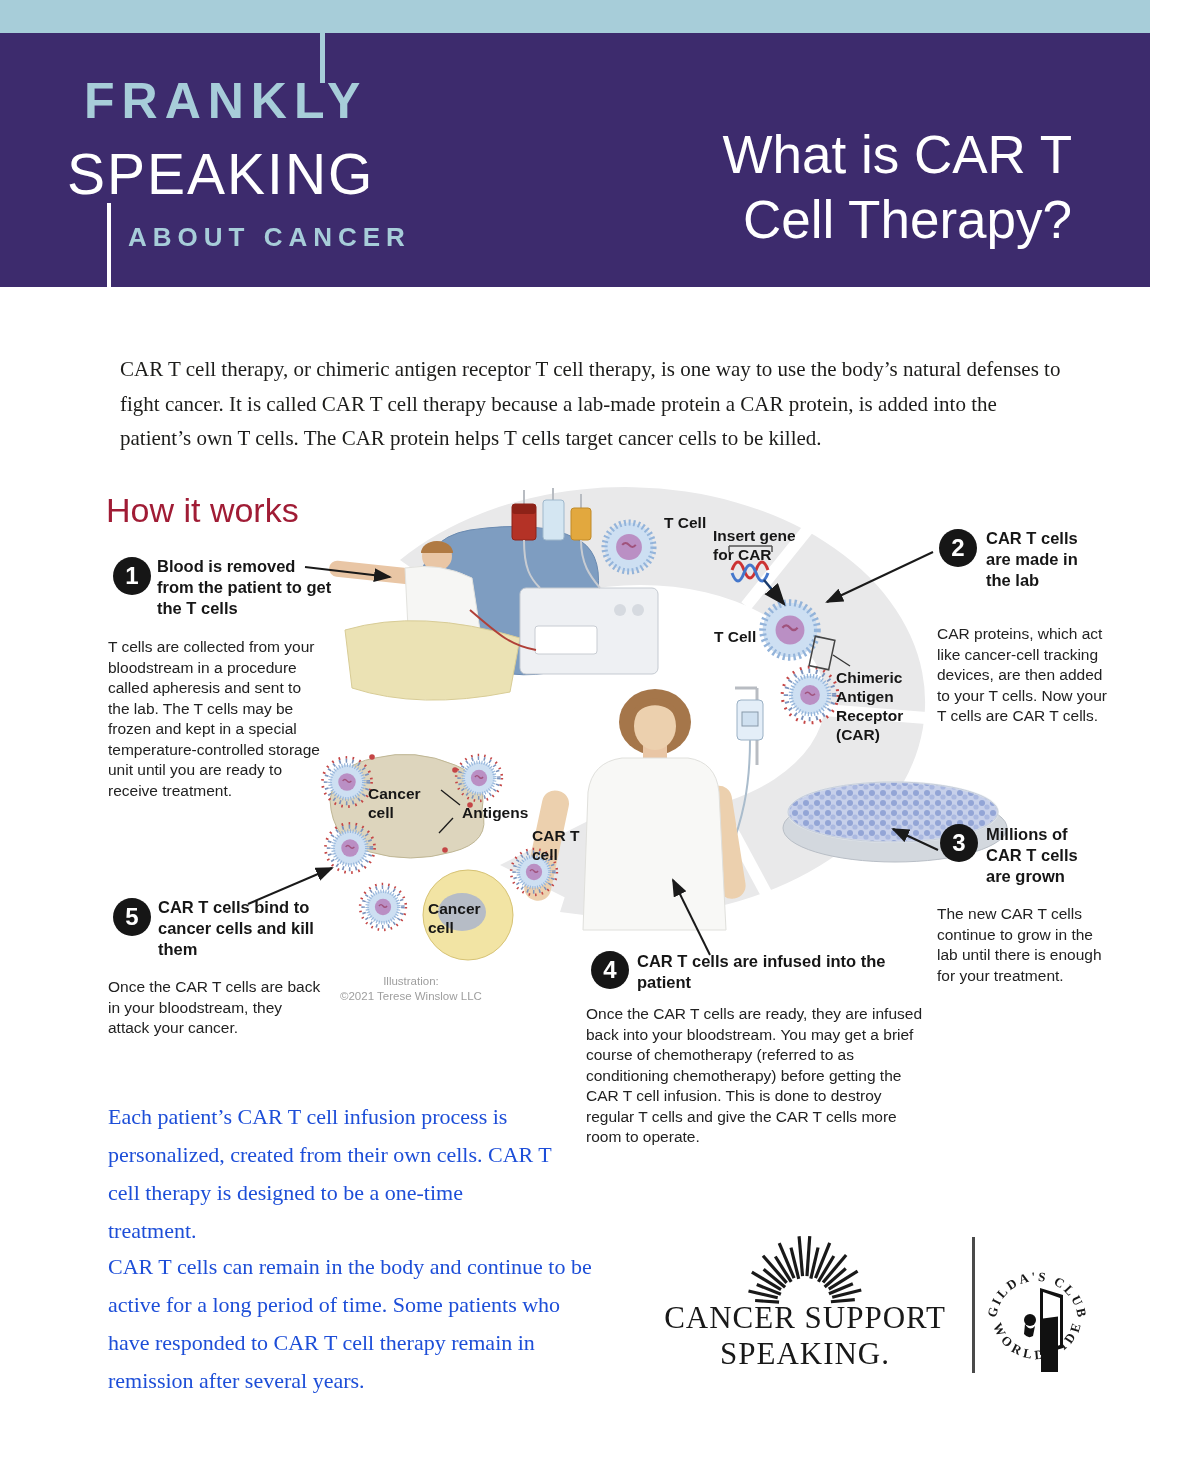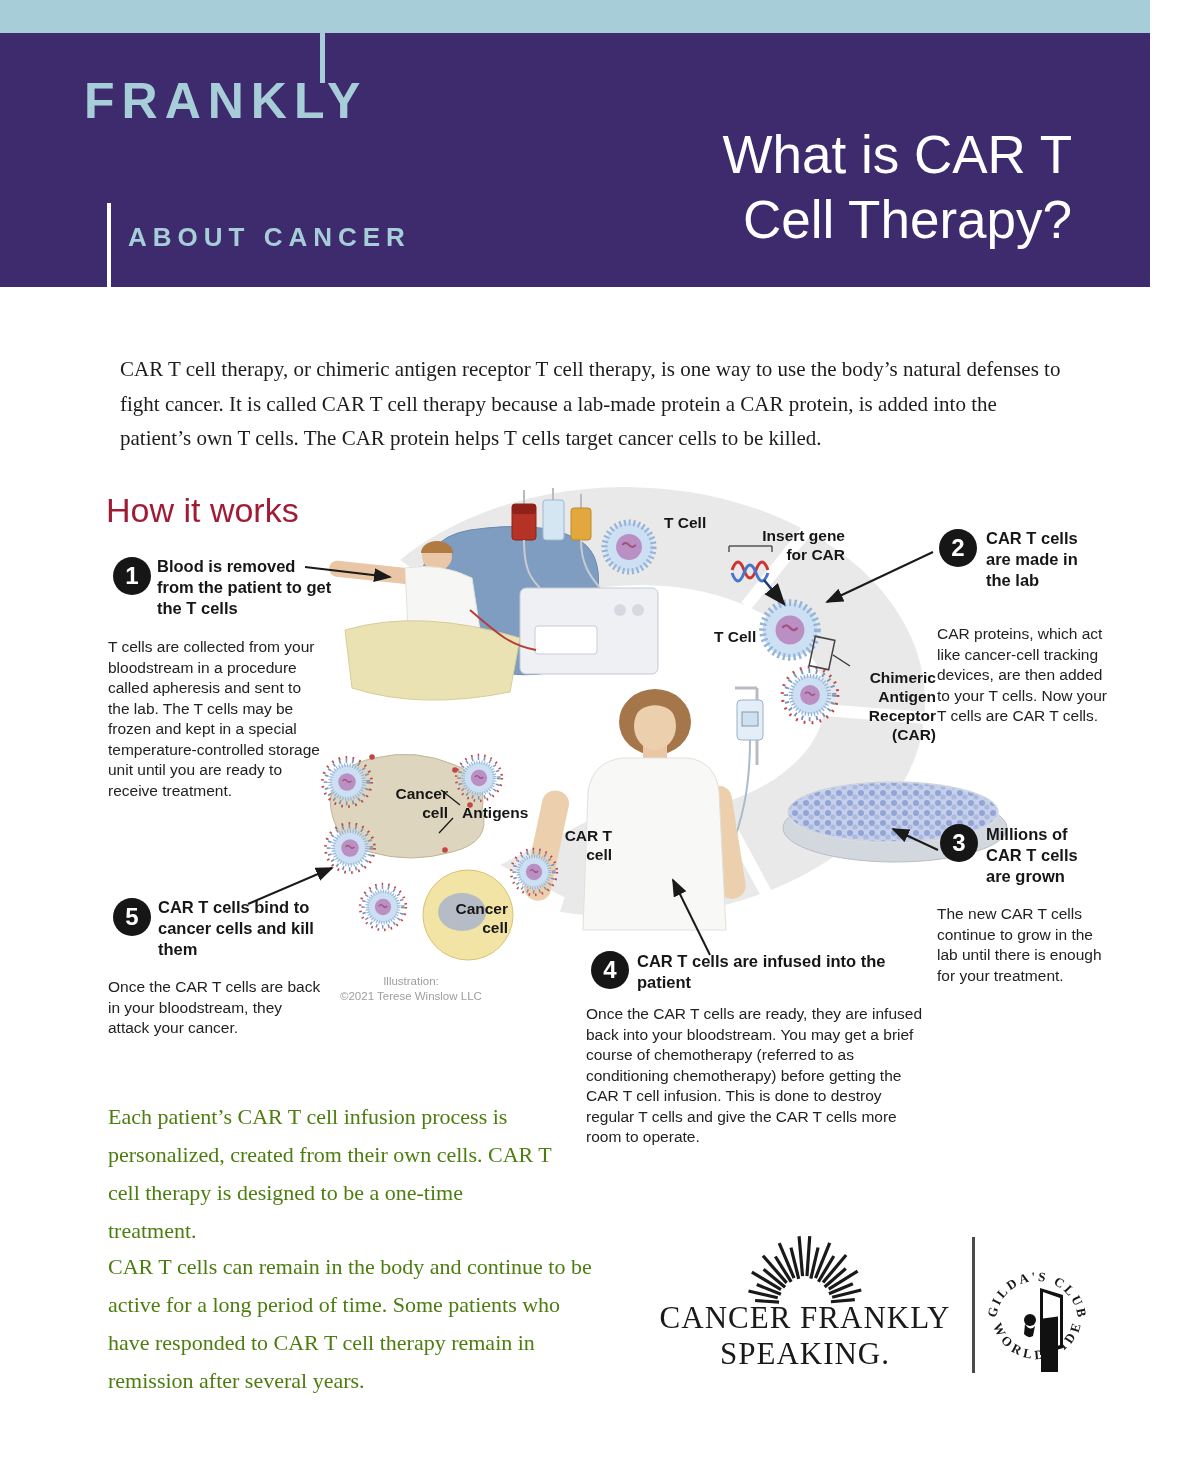--- a/index.html
+++ b/index.html
@@ -18,40 +18,41 @@
               font-size:53px;line-height:65px;font-weight:normal;white-space:pre-line;}
   
   .intro{left:120px;top:352px;width:945px;font-family:"Liberation Serif","DejaVu Serif",serif;
          font-size:21px;line-height:34.5px;color:#1d1d1b;}
   .hiw{left:106px;top:491px;font-size:34px;color:#a01c35;font-weight:500;}
   .step-num{width:38px;height:38px;border-radius:50%;background:#161616;color:#fff;
             display:flex;align-items:center;justify-content:center;font-size:24px;font-weight:bold;}
   .step-title{font-size:16.5px;line-height:21px;font-weight:bold;color:#161616;}
   .step-body{font-size:15.5px;line-height:20.5px;color:#222;}
   .ill-label{font-size:15.5px;line-height:19px;font-weight:bold;color:#161616;white-space:pre-line;}
-  .center{text-align:right;}
+  .center{text-align:left;}
   .credit{font-size:11.5px;line-height:15px;color:#9e9e9e;white-space:pre-line;}
-  .closing{font-family:"Liberation Serif","DejaVu Serif",serif;font-size:22px;line-height:38px;color:#4d7c0f;}
+  .closing{font-family:"Liberation Serif","DejaVu Serif",serif;font-size:22px;line-height:38px;color:#1d4ed8;}
   
   .org1{left:620px;top:1300px;width:370px;text-align:center;font-family:"Liberation Serif","DejaVu Serif",serif;
         font-size:31px;letter-spacing:1px;color:#191919;}
   .org2{left:620px;top:1336px;width:370px;text-align:center;font-family:"Liberation Serif","DejaVu Serif",serif;
         font-size:31px;letter-spacing:1px;color:#191919;}
   .divider{left:972px;top:1237px;width:3px;height:136px;background:#4a4a4a;}
   svg{display:block;}
 </style>
 </head>
 <body>
 
 <div class="page">
 
   <div class="abs strip"></div>
   <div class="abs banner"></div>
   <div class="abs riser"></div>
   <div class="abs brand1">FRANKLY</div>
+  <div class="abs brand2">SPEAKING</div>
   <div class="abs descender"></div>
   <div class="abs brand3">ABOUT CANCER</div>
   <div class="abs main-title">What is CAR T
 Cell Therapy?</div>
 
   <div class="abs intro">CAR T cell therapy, or chimeric antigen receptor T cell therapy, is one way to use the body’s natural defenses to fight cancer. It is called CAR T cell therapy because a lab-made protein a CAR protein, is added into the patient’s own T cells. The CAR protein helps T cells target cancer cells to be killed.</div>
 
   <div class="abs hiw">How it works</div>
 
   <svg class="abs" style="left:0;top:460px;" width="1188" height="612" viewBox="0 0 1188 612">
@@ -229,21 +230,21 @@
       <line y1="-28" y2="-66" transform="rotate(22)"></line>
         <line y1="-26" y2="-56" transform="rotate(31)"></line>
       <line y1="-28" y2="-64" transform="rotate(40)"></line>
         <line y1="-26" y2="-54" transform="rotate(49)"></line>
       <line y1="-28" y2="-62" transform="rotate(58)"></line>
         <line y1="-26" y2="-52" transform="rotate(67)"></line>
       <line y1="-28" y2="-58" transform="rotate(76)"></line>
         <line y1="-26" y2="-50" transform="rotate(85)"></line>
     </g>
   </svg>
-  <div class="abs org1">CANCER FRANKLY</div>
+  <div class="abs org1">CANCER SUPPORT</div>
   <div class="abs org2">SPEAKING.</div>
   <div class="abs divider"></div>
 
   <svg class="abs" style="left:983px;top:1262px;" width="108" height="110" viewBox="0 0 108 110">
     <defs>
       <path id="garcTop" d="M13,60 A41,41 0 0 1 95,60"></path>
       <path id="garcBot" d="M9,52 A45,45 0 0 0 99,52"></path>
     </defs>
     <text font-family="Liberation Serif, DejaVu Serif, serif" font-size="13" font-weight="bold" letter-spacing="2.5" fill="#191919">
       <textPath href="#garcTop" startOffset="3%">GILDA'S CLUB</textPath>

